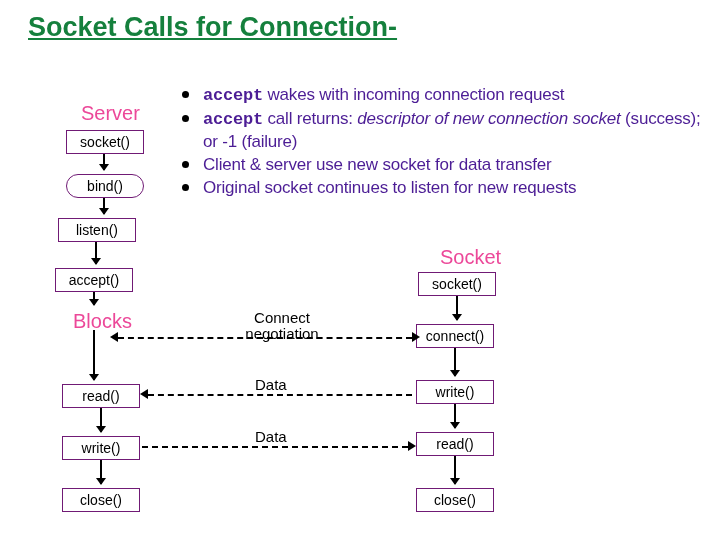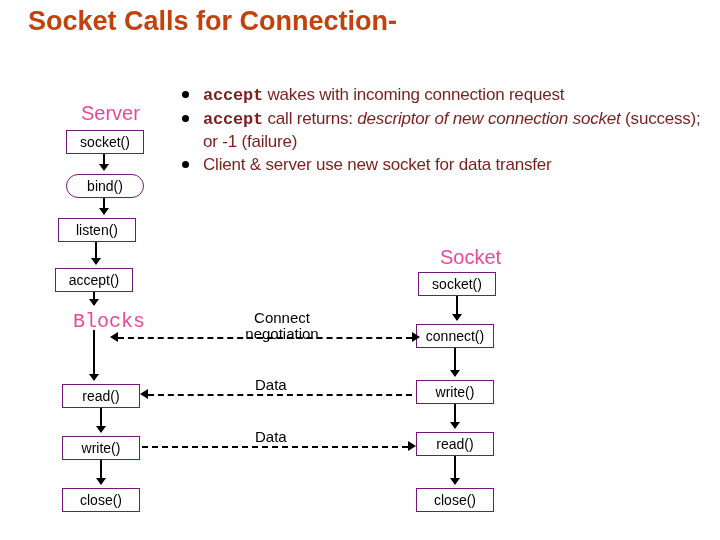--- a/index.html
+++ b/index.html
@@ -7,33 +7,34 @@
     font-family: Arial, Helvetica, sans-serif;
     background: #fff;
     width: 720px;
     height: 540px;
     position: relative;
     overflow: hidden;
   }
   .title {
     position: absolute;
     left: 28px;
-    top: 6px;
+    top: 12px;
     font-size: 27px;
     font-weight: bold;
-    color: #c2410c;
+    color: #15803d;
     line-height: 1.15;
+    text-decoration: underline;
   }
   .bullets {
     position: absolute;
     left: 182px;
     top: 84px;
     width: 520px;
     font-size: 17px;
-    color: #7f1d1d;
+    color: #4c1d95;
   }
   .bullet-row {
     display: flex;
     align-items: flex-start;
     margin-bottom: 2px;
   }
   .dot {
     width: 7px;
     height: 7px;
     border-radius: 50%;
@@ -113,34 +114,38 @@
   <div class="bullet-row">
     <span class="dot"></span>
     <span class="bullet-text">
       <span class="mono">accept</span><span> call returns: </span><span class="em">descriptor of new connection socket</span><span> (success); or -1 (failure)</span>
     </span>
   </div>
   <div class="bullet-row">
     <span class="dot"></span>
     <span class="bullet-text">Client &amp; server use new socket for data transfer</span>
   </div>
+  <div class="bullet-row">
+    <span class="dot"></span>
+    <span class="bullet-text">Original socket continues to listen for new requests</span>
+  </div>
 </div>
 
 <div class="label" style="left:81px; top:102px;">Server</div>
 
 <div class="box" style="left:66px; top:130px;">socket()</div>
 <div class="v-arrow" style="left:103px; top:154px; height:16px;"></div>
 <div class="box" style="left:66px; top:174px;border-radius:12px;">bind()</div>
 <div class="v-arrow" style="left:103px; top:198px; height:16px;"></div>
 <div class="box" style="left:58px; top:218px;">listen()</div>
 <div class="v-arrow" style="left:95px; top:242px; height:22px;"></div>
 <div class="box" style="left:55px; top:268px;">accept()</div>
 <div class="v-arrow" style="left:93px; top:292px; height:13px;"></div>
 
-<div class="label" style="left:73px; top:310px;font-family:Liberation Mono, monospace;">Blocks</div>
+<div class="label" style="left:73px; top:310px;">Blocks</div>
 
 <div class="v-arrow" style="left:93px; top:330px; height:50px;"></div>
 <div class="box" style="left:62px; top:384px;">read()</div>
 <div class="v-arrow" style="left:100px; top:408px; height:24px;"></div>
 <div class="box" style="left:62px; top:436px;">write()</div>
 <div class="v-arrow" style="left:100px; top:460px; height:24px;"></div>
 <div class="box" style="left:62px; top:488px;">close()</div>
 
 <div class="label" style="left:440px; top:246px;">Socket</div>
 

